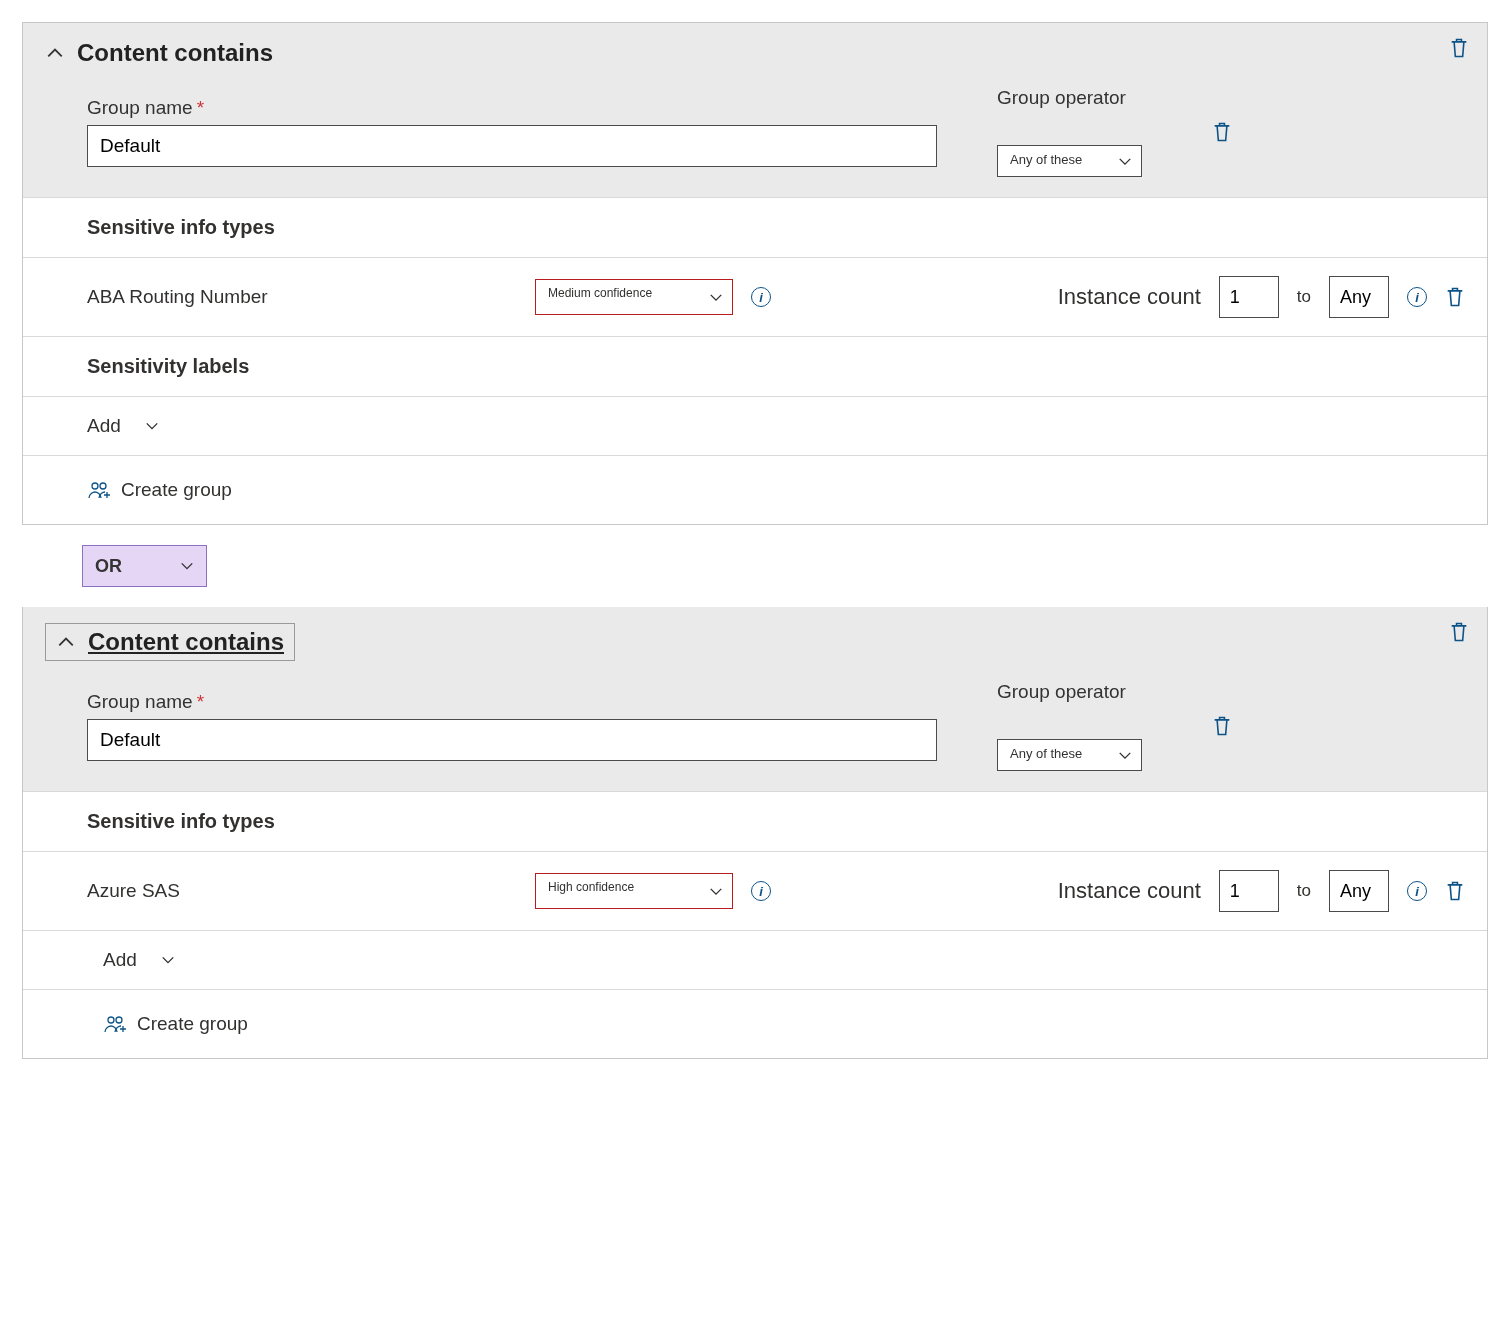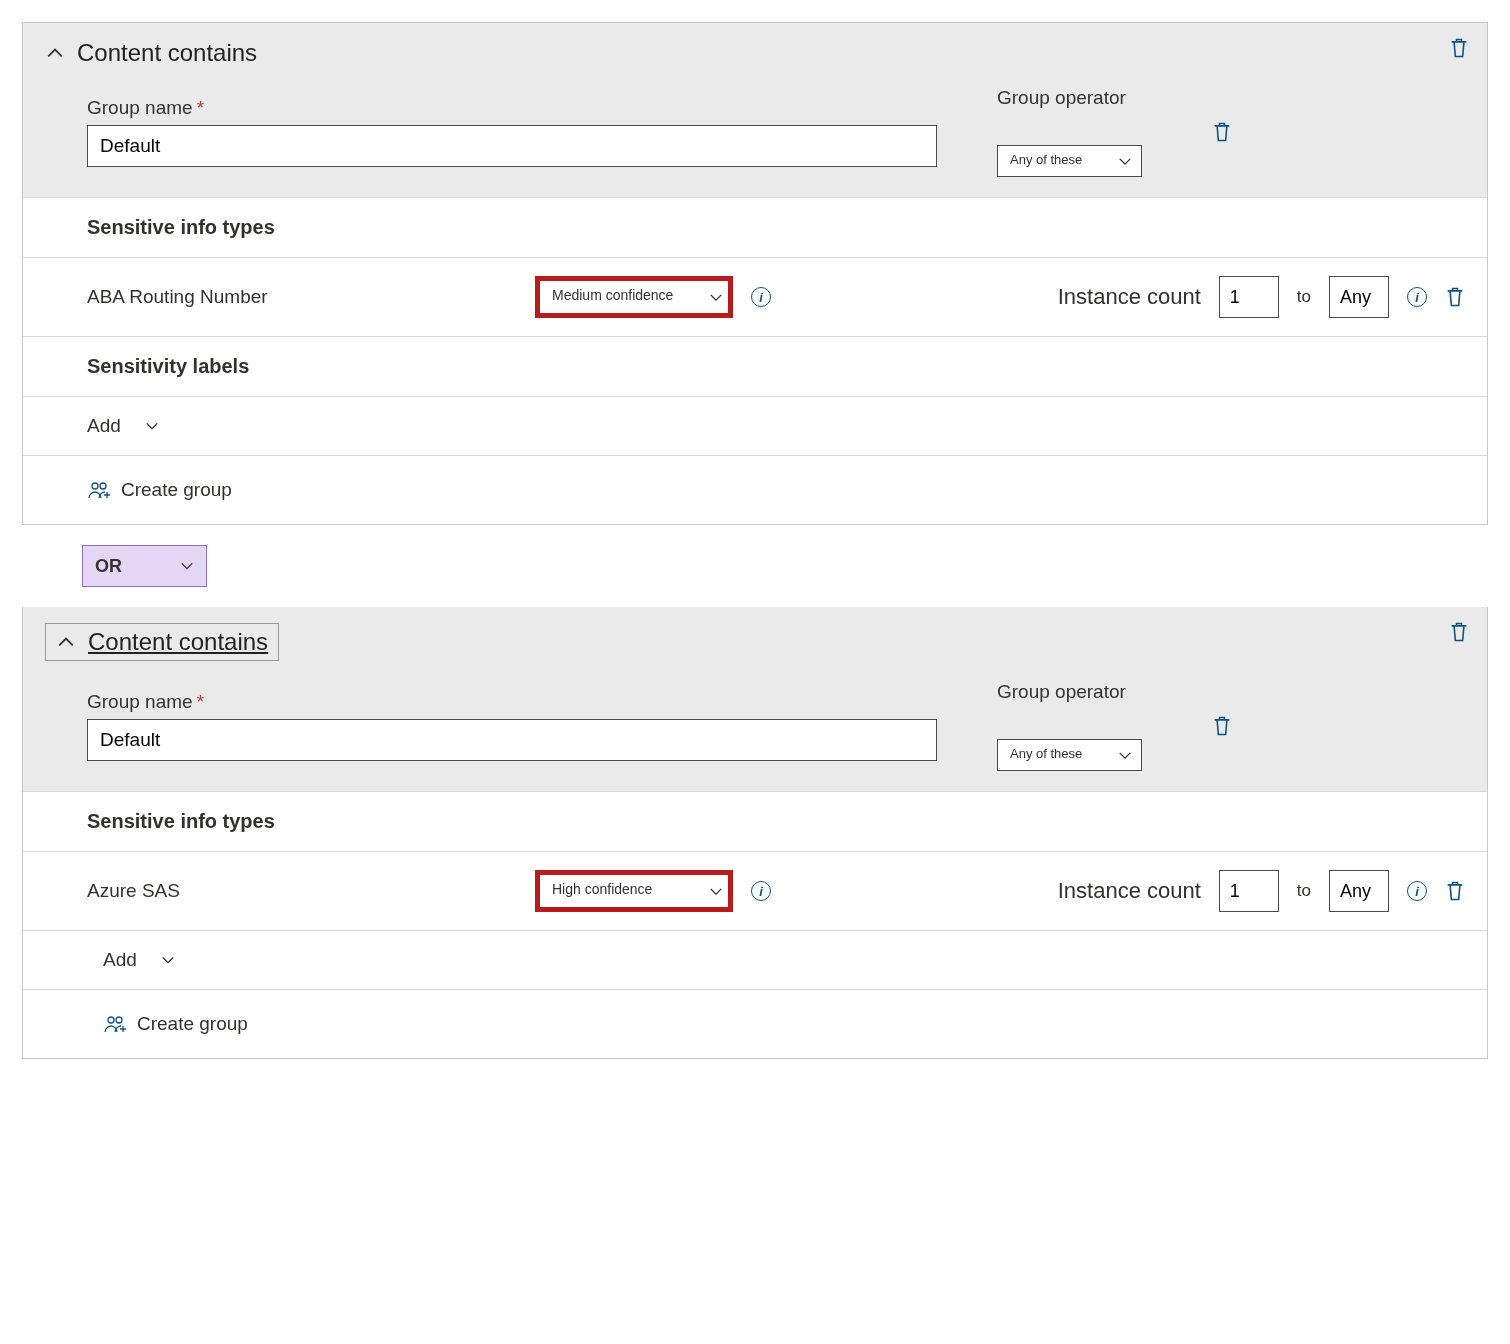--- a/index.html
+++ b/index.html
@@ -9,21 +9,21 @@
   .section-card { border: 1px solid #c7c7c7; background: #fff; }
 
   .section-header {
     background: #eaeaea;
     padding: 16px 18px 20px 22px;
     display: flex; flex-direction: column;
     position: relative;
   }
   .section-title-row { display: flex; align-items: center; gap: 12px; }
   .chevron-up { width: 20px; height: 20px; display:inline-flex; align-items:center; justify-content:center; cursor:pointer; }
-  .section-title { font-size: 24px; font-weight: 400; color: #222; }
+  .section-title { font-size: 24px; font-weight: 700; color: #222; }
   .group2 .section-title-row { border:1px solid #9a9a9a; padding: 4px 10px; width: max-content; }
   .group2 .section-title { text-decoration: underline; }
 
   .trash-btn { position:absolute; right:18px; top:14px; cursor:pointer; color:#0d5388; }
   .trash-btn svg { display:block; }
 
   .group-row { display:flex; align-items:center; gap:60px; margin-top:20px; padding-left:42px; position:relative; }
   .field-label { font-size:19px; color:#333; margin-bottom:6px; }
   .star { color:#d13438; padding-left:4px; }
   .group-name-input {
@@ -40,22 +40,22 @@
 
   .sub-row {
     background:#fff; border-top:1px solid #d9d9d9; padding:18px 22px 18px 64px;
     display:flex; align-items:center; gap:18px;
   }
   .sub-header { font-weight:700; font-size:20px; }
 
   .sit-row .sit-name { font-size:19px; width:430px; }
   .conf-select-wrap { position:relative; }
   .conf-select {
-    width:198px; height:42px; padding:6px 32px 6px 12px; font-size:14px;
-    border:5px solid #b91c1c; background:#fff; cursor:pointer; white-space:nowrap; overflow:hidden;
+    width:198px; height:36px; padding:6px 32px 6px 12px; font-size:12px;
+    border:1px solid #b91c1c; background:#fff; cursor:pointer; white-space:nowrap; overflow:hidden;
   }
   .info-icon { width:20px; height:20px; display:inline-flex; align-items:center; justify-content:center; border:1.5px solid #0d5388; border-radius:50%; font-weight:600; font-size:13px; color:#0d5388; font-style:italic; cursor:pointer; }
 
   .spacer { flex:1; }
   .inst-label { font-size:22px;text-align:right; }
   .inst-input { width:60px; height:42px; border:1px solid #4b4b4b; padding:6px 10px; font-size:18px; }
   .to { font-size:17px; }
   .row-trash { cursor:pointer; color:#0d5388; }
 
   .sens-row .sens-name { font-size:19px; width:430px; }

